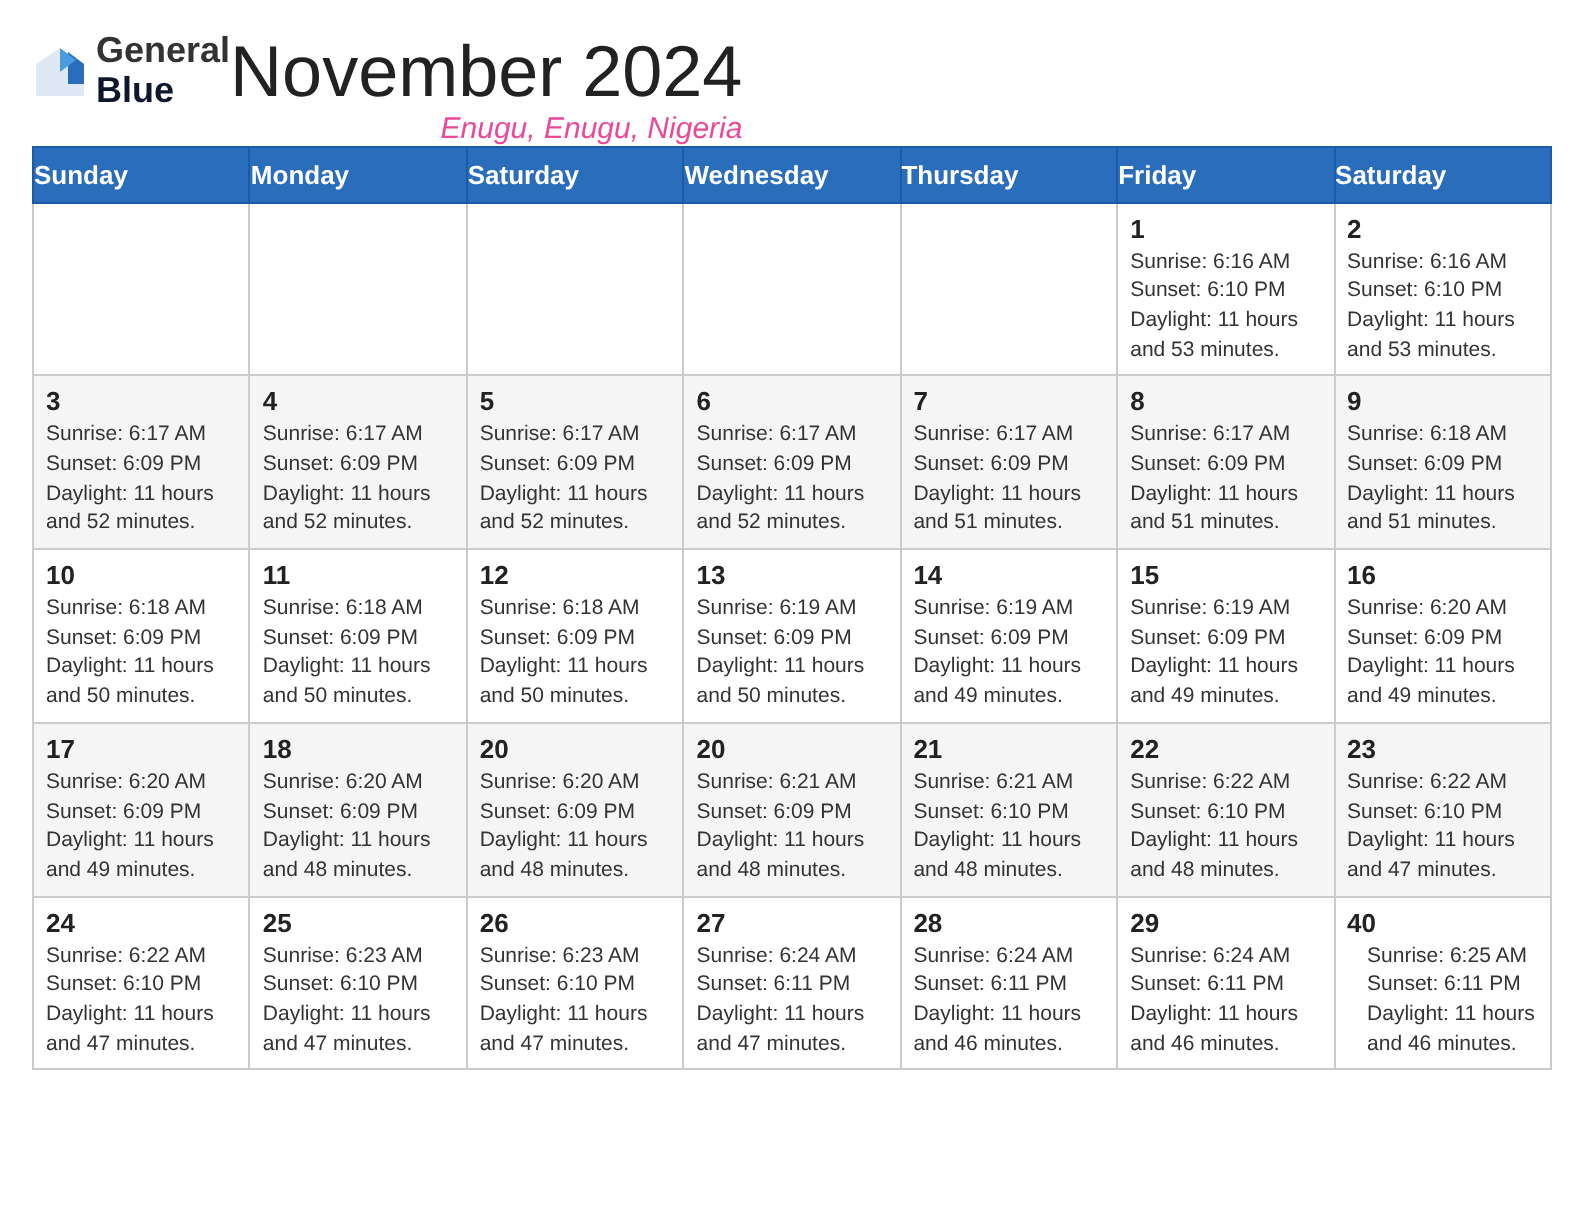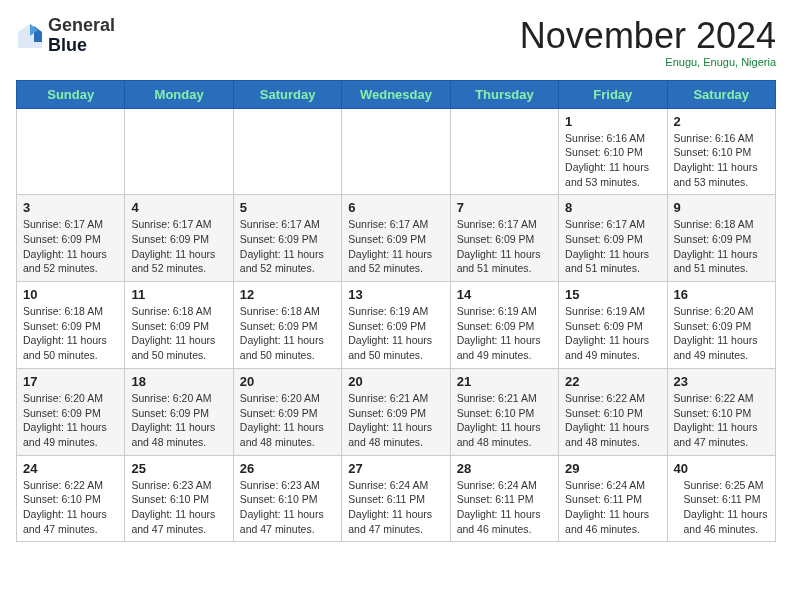--- a/index.html
+++ b/index.html
@@ -5,23 +5,21 @@
     * { box-sizing: border-box; margin: 0; padding: 0; }
     body {
       font-family: Arial, sans-serif;
       background: #fff;
       width: 792px;
       min-height: 612px;
       padding: 16px;
     }
     .header {
       display: flex;
-      justify-content: space-between;
       align-items: flex-start;
-      margin-bottom: 12px;
     }
     .logo {
       display: flex;
       align-items: center;
       gap: 4px;
     }
     .logo-text {
       font-size: 18px;
       font-weight: bold;
       line-height: 1.1;
@@ -38,32 +36,33 @@
     .title-area {
       text-align: right;
     }
     .month-title {
       font-size: 36px;
       font-weight: normal;
       color: #222;
       line-height: 1.1;
     }
     .location {
-      font-size: 11px;
-      color: #15803d;
+      font-size: 15px;
+      color: #ec4899;
+      font-style: italic;
     }
     .calendar {
       width: 100%;
       border-collapse: collapse;
       border: 1px solid #ccc;
     }
     .calendar th {
       background: #2a6ebb;
-      color: #86efac;
-      text-align: center;
+      color: #ffffff;
+      text-align: left;
       padding: 6px 0;
       font-size: 13px;
       font-weight: bold;
       border: 1px solid #1a5aaa;
     }
     .calendar td {
       border: 1px solid #ccc;
       vertical-align: top;
       padding: 5px 6px;
       width: calc(100% / 7);

